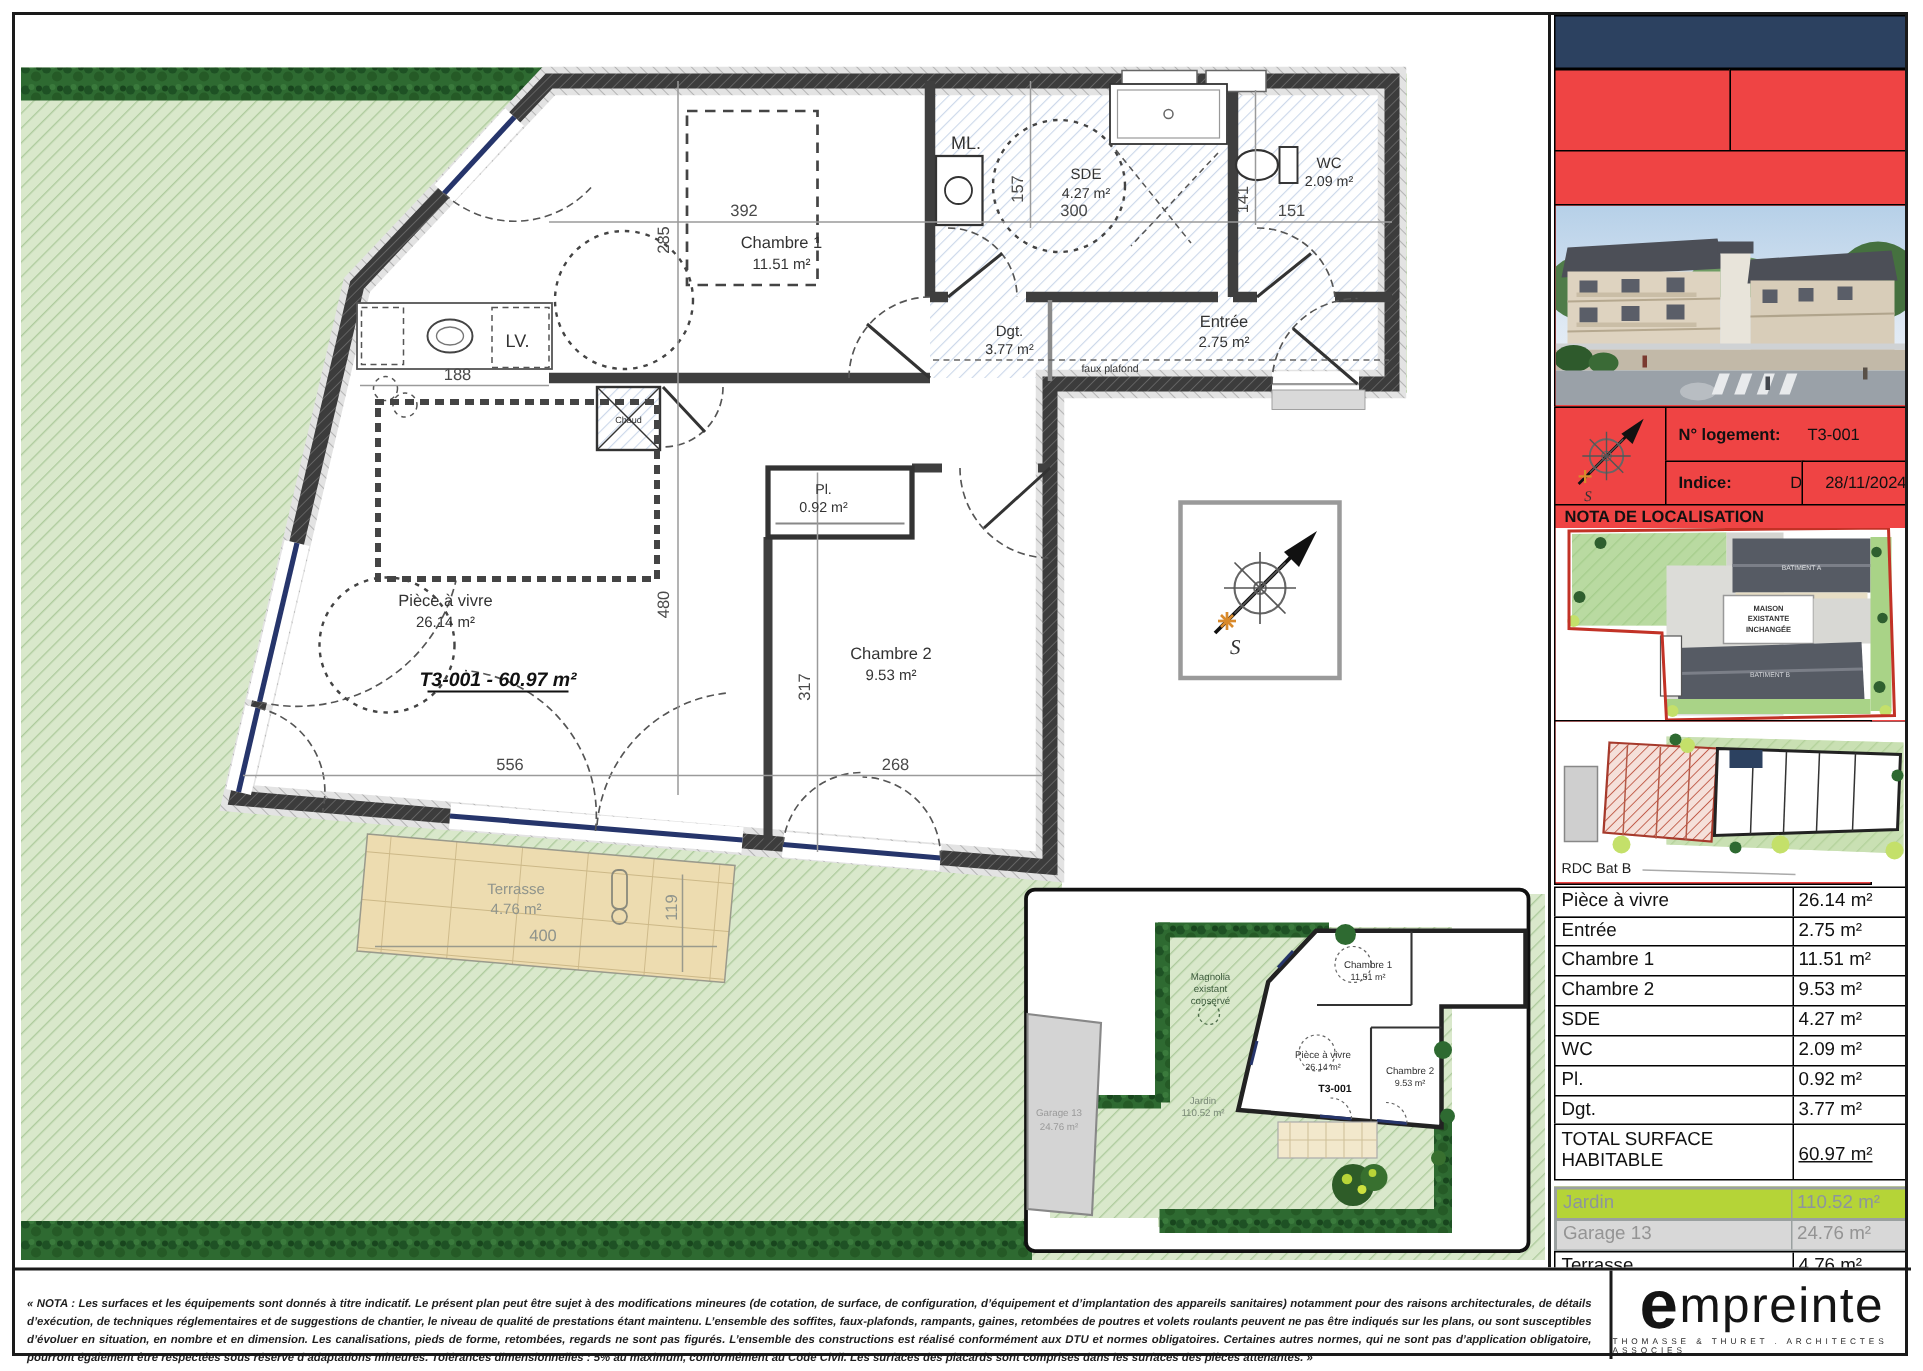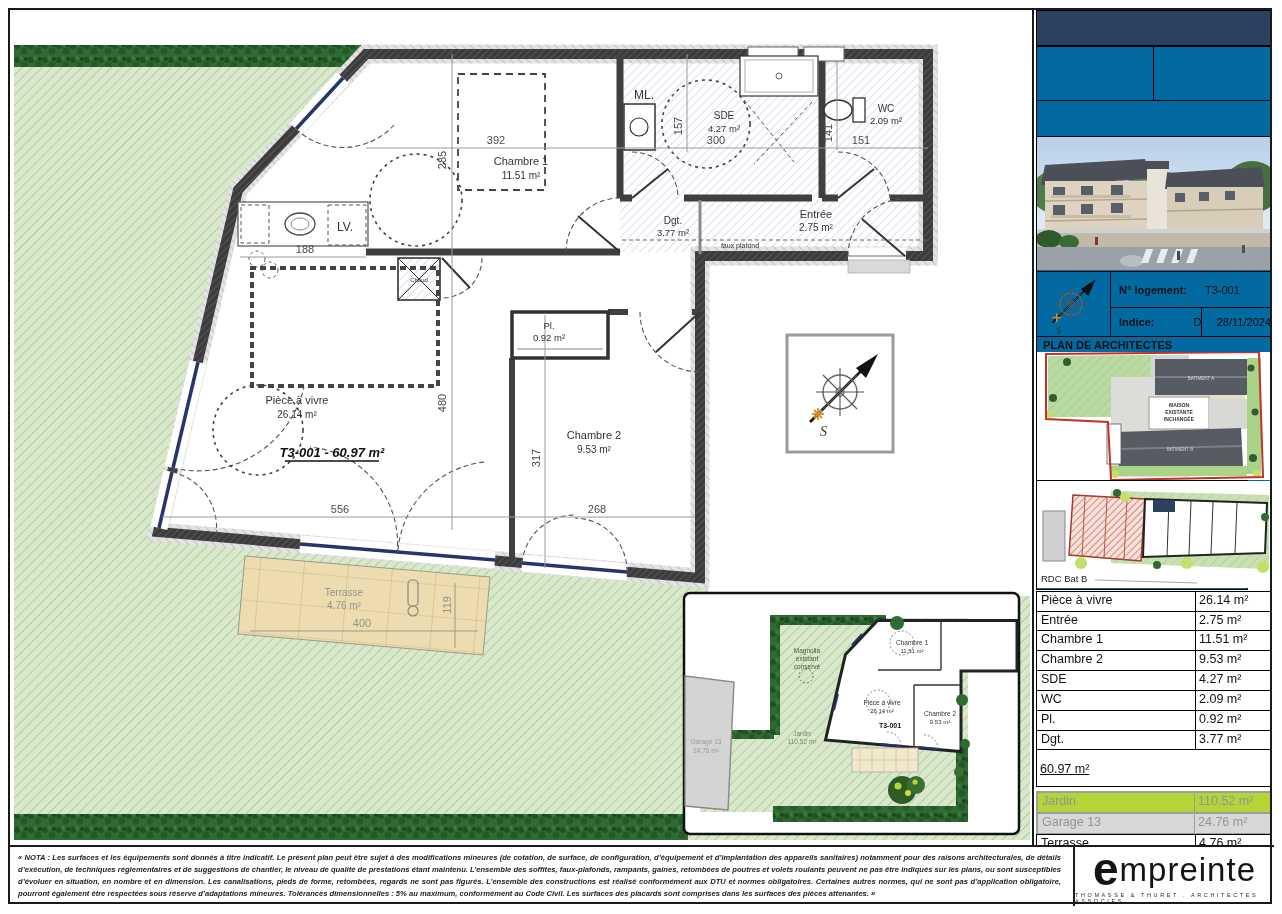--- a/index.html
+++ b/index.html
@@ -11,21 +11,21 @@
   .t11{font-size:11px;fill:#333;text-anchor:middle;}
   .t10{font-size:10px;fill:#333;text-anchor:middle;}
   .t9{font-size:9.5px;fill:#333;text-anchor:middle;}
   .dim{font-size:11px;fill:#4a4a4a;text-anchor:middle;}
   .tinyl{font-size:7px;fill:#333;text-anchor:middle;}
   .gtx{fill:#8f948c;}
   .unit-title{font-size:13px;font-weight:bold;font-style:italic;fill:#111;text-anchor:middle;}
   
   .rpanel{position:absolute;left:1032px;top:8px;width:242px;height:837px;background:#fff;
           border-left:2px solid #1a1a1a;box-sizing:border-box;z-index:10;}
-  .cell{position:absolute;border:1.5px solid #000;box-sizing:border-box;background:#0369a1;}
+  .cell{position:absolute;border:1.5px solid #000;box-sizing:border-box;background:#ef4444;}
   .navy{background:#2c4160;}
   .tb-label{font-size:11px;font-weight:bold;color:#111;}
   .tb-val{font-size:11px;color:#111;}
   .loc-title{position:absolute;left:6px;top:2px;font-size:11px;font-weight:bold;color:#111;}
   
   .stable{position:absolute;left:2px;top:584px;width:236px;z-index:11;}
   .srow{position:relative;display:flex;border:1.2px solid #000;margin-top:-1.2px;background:#fff;height:19px;}
   .srow .sl{flex:1;font-size:12.5px;color:#111;padding:1px 0 0 4px;border-right:1.2px solid #000;overflow:hidden;}
   .srow .sv{width:72px;font-size:12.5px;color:#111;padding:1px 0 0 3px;}
   .srow.total{height:36px;}
@@ -33,21 +33,21 @@
   .srow.total .sv{display:flex;align-items:center;text-decoration:underline;}
   .srow.hl{margin-top:4px;border:2px solid #9aa0a0;}
   .srow.hl .sl,.srow.hl .sv{border-right-color:#9aa0a0;}
   .srow.jardin{background:#b5d437;}
   .srow.jardin .sl,.srow.jardin .sv{color:#8d959e;}
   .srow.garage{margin-top:-2px;background:#d8d8d8;}
   .srow.garage .sl,.srow.garage .sv{color:#949494;}
   
   .footer{position:absolute;left:8px;top:845px;width:1266px;height:61px;display:flex;z-index:20;
           border-top:2px solid #1a1a1a;box-sizing:border-box;background:#fff;}
-  .nota-cell{width:1067px;border-right:2px solid #1a1a1a;box-sizing:border-box;padding:5px 12px 0 10px;}
+  .nota-cell{width:1067px;border-right:2px solid #1a1a1a;box-sizing:border-box;padding:16px 12px 0 10px;}
   .nota-text{font-size:7.6px;font-weight:bold;font-style:italic;color:#1e1e1e;line-height:1.58;text-align:justify;}
   .logo-cell{flex:1;display:flex;flex-direction:column;align-items:center;justify-content:center;}
   .logo-main{font-size:33px;color:#141414;letter-spacing:1px;line-height:0.9;}
   .logo-main .bige{font-size:46px;font-weight:bold;vertical-align:-4px;}
   .logo-sub{font-size:5.5px;letter-spacing:2.6px;color:#2a2a2a;margin-top:1px;}
 </style>
 </head>
 <body>
 
 <div class="sheet">
@@ -444,21 +444,21 @@
     </div>
     <div class="cell" style="left:76px;top:299px;width:93px;height:30px;display:flex;align-items:center;gap:31px;">
       <span class="tb-label" style="padding-left:8px;">Indice:</span>
       <span class="tb-val" style="margin-left:8px;">D</span>
     </div>
     <div class="cell" style="left:167px;top:299px;width:71px;height:30px;display:flex;align-items:center;justify-content:flex-end;">
       <span class="tb-val">28/11/2024</span>
     </div>
 
     <div class="cell" style="left:2px;top:328px;width:236px;height:146px;">
-      <span class="loc-title">PLAN DE ARCHITECTES</span>
+      <span class="loc-title">NOTA DE LOCALISATION</span>
       <svg width="233" height="128" viewBox="0 0 233 128" style="position:absolute;left:0;top:15px;">
         <rect width="233" height="128" fill="#fff"></rect>
         <polygon points="11,4 114,3 114,65 11,65" fill="#9fcf7f"></polygon>
         <polygon points="11,4 114,3 114,65 11,65" fill="url(#ghatch)" opacity="0.45"></polygon>
         <rect x="114" y="3" width="38" height="62" fill="#d4d4d0"></rect>
         <rect x="74" y="25" width="78" height="100" fill="#dcdcd8"></rect>
         <rect x="118" y="7" width="92" height="36" fill="#565b64"></rect>
         <line x1="118" y1="25" x2="210" y2="25" stroke="#7b7f88" stroke-width="2"></line>
         <rect x="120" y="43" width="88" height="8" fill="#e6ddc4"></rect>
         <text x="164" y="28" style="font-size:4.5px;fill:#d8dadd;text-anchor:middle">BATIMENT A</text>
@@ -550,20 +550,21 @@
         </div>
       <div class="srow">
           <div class="sl">Pl.</div>
           <div class="sv">0.92 m²</div>
         </div>
       <div class="srow">
           <div class="sl">Dgt.</div>
           <div class="sv">3.77 m²</div>
         </div>
       <div class="srow total">
+          <div class="sl">TOTAL SURFACE HABITABLE</div>
           <div class="sv">60.97 m²</div>
         </div>
       <div class="srow hl jardin">
           <div class="sl">Jardin</div>
           <div class="sv">110.52 m²</div>
         </div>
       <div class="srow hl garage">
           <div class="sl">Garage 13</div>
           <div class="sv">24.76 m²</div>
         </div>

